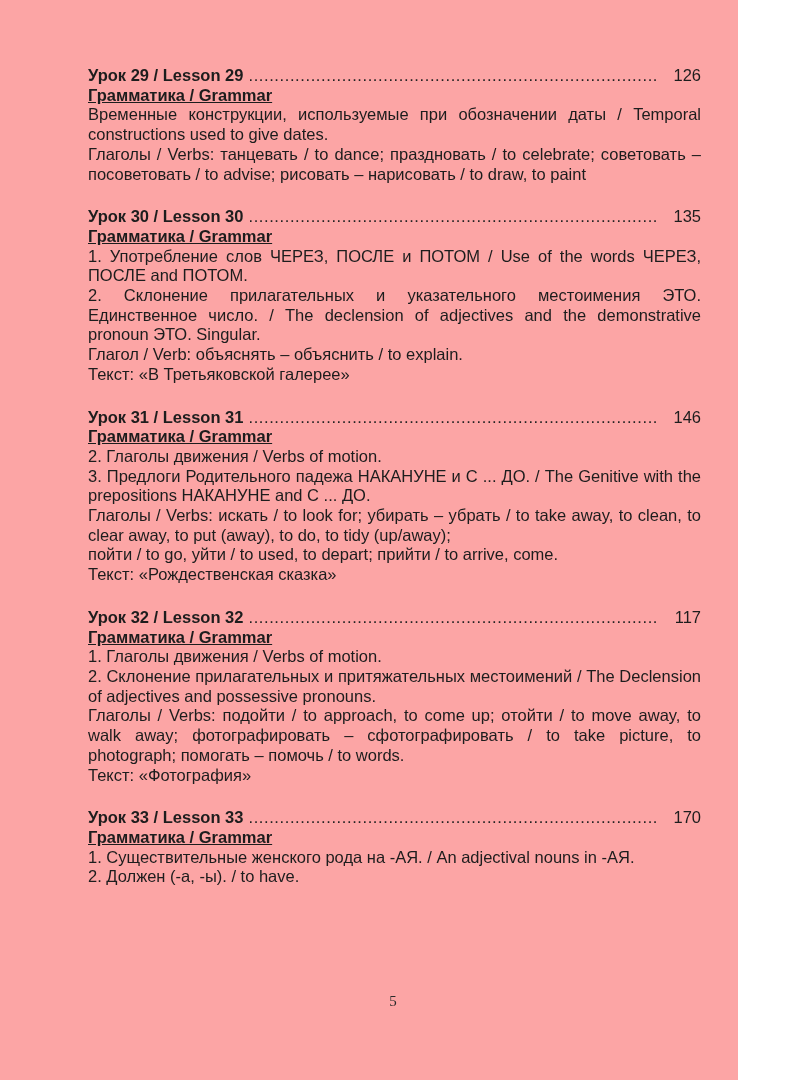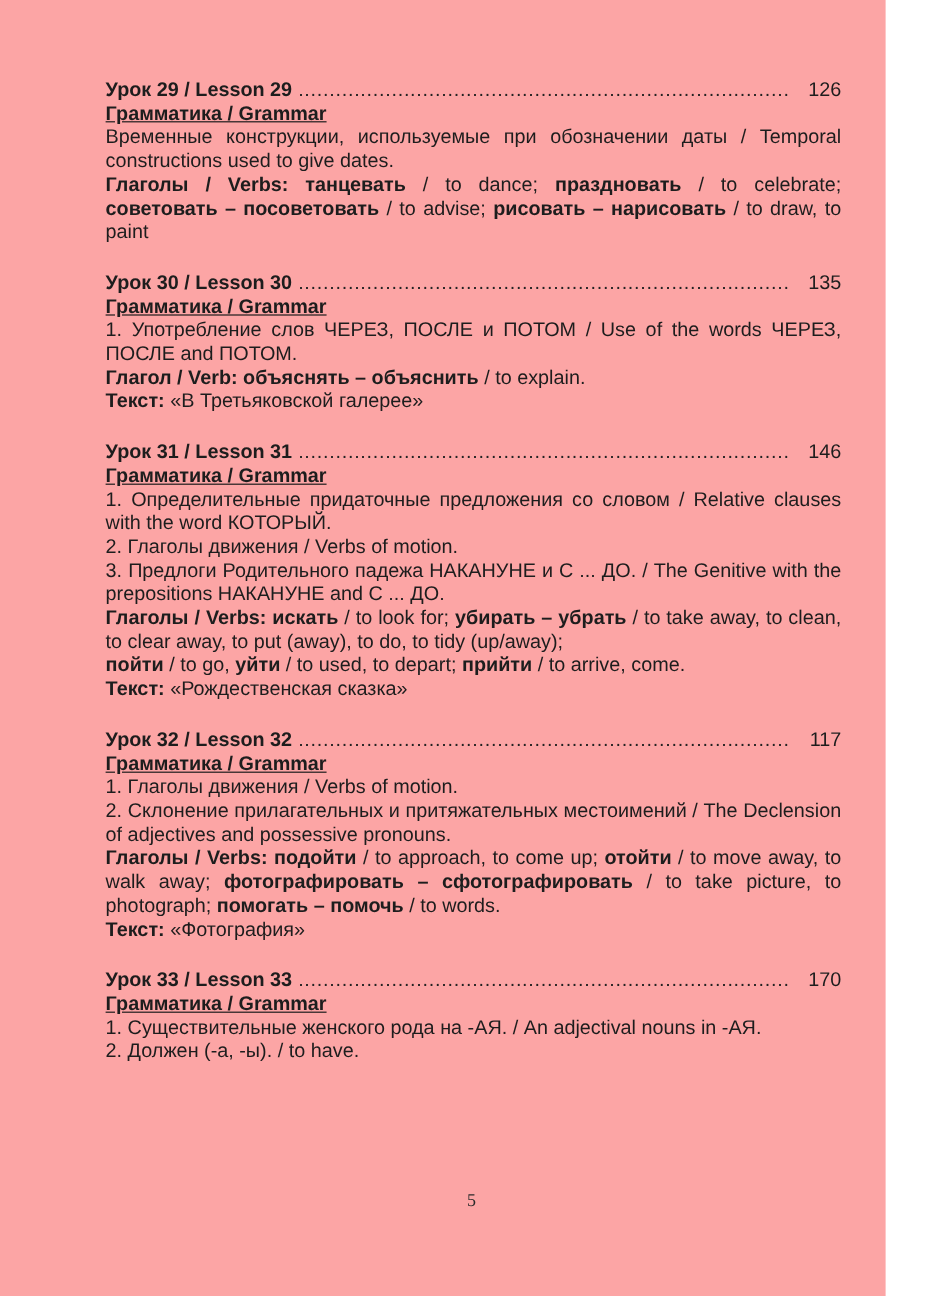--- a/index.html
+++ b/index.html
@@ -54,21 +54,21 @@
   }
   .subheading {
     font-weight: bold;
     text-decoration: underline;
   }
   .toc-para {
     margin: 0;
     text-align: justify;
   }
   .toc-para b {
-    font-weight: bold;
+    font-weight: normal;
   }
   .footer-num {
     position: absolute;
     top: 993px;
     left: 0;
     width: 786px;
     text-align: center;
     font-family: "Liberation Serif", serif;
     font-size: 15px;
     color: #2a2a2a;
@@ -90,31 +90,31 @@
         <p class="toc-para"><b>Глаголы / Verbs: танцевать</b><span> / to dance; </span><b>праздновать</b><span> / to celebrate; </span><b>советовать – посоветовать</b><span> / to advise; </span><b>рисовать – нарисовать</b><span> / to draw, to paint</span></p>
       </section>
       <section class="toc-entry">
         <div class="lesson-heading">
           <span class="lesson-title">Урок 30 / Lesson 30</span>
           <span class="dot-leader">................................................................................................................................................................</span>
           <span class="page-ref">135</span>
         </div>
         <div class="subheading">Грамматика / Grammar</div>
         <p class="toc-para"><span>1. Употребление слов ЧЕРЕЗ, ПОСЛЕ и ПОТОМ / Use of the words ЧЕРЕЗ, ПОСЛЕ and ПОТОМ.</span></p>
+        <p class="toc-para"><span>2. Склонение прилагательных и указательного местоимения ЭТО. Единственное число. / The declension of adjectives and the demonstrative pronoun ЭТО. Singular.</span></p>
         <p class="toc-para"><b>Глагол / Verb: объяснять – объяснить</b><span> / to explain.</span></p>
         <p class="toc-para"><b>Текст:</b><span> «В Третьяковской галерее»</span></p>
       </section>
       <section class="toc-entry">
         <div class="lesson-heading">
           <span class="lesson-title">Урок 31 / Lesson 31</span>
           <span class="dot-leader">................................................................................................................................................................</span>
           <span class="page-ref">146</span>
         </div>
         <div class="subheading">Грамматика / Grammar</div>
-        <p class="toc-para"><span>1. Определительные придаточные предложения со словом / Relative clauses with the word КОТОРЫЙ.</span></p>
         <p class="toc-para"><span>2. Глаголы движения / Verbs of motion.</span></p>
         <p class="toc-para"><span>3. Предлоги Родительного падежа НАКАНУНЕ и С ... ДО. / The Genitive with the prepositions НАКАНУНЕ and С ... ДО.</span></p>
         <p class="toc-para"><b>Глаголы / Verbs: искать</b><span> / to look for; </span><b>убирать – убрать</b><span> / to take away, to clean, to clear away, to put (away), to do, to tidy (up/away);</span></p>
         <p class="toc-para"><b>пойти</b><span> / to go, </span><b>уйти</b><span> / to used, to depart; </span><b>прийти</b><span> / to arrive, come.</span></p>
         <p class="toc-para"><b>Текст:</b><span> «Рождественская сказка»</span></p>
       </section>
       <section class="toc-entry">
         <div class="lesson-heading">
           <span class="lesson-title">Урок 32 / Lesson 32</span>
           <span class="dot-leader">................................................................................................................................................................</span>

